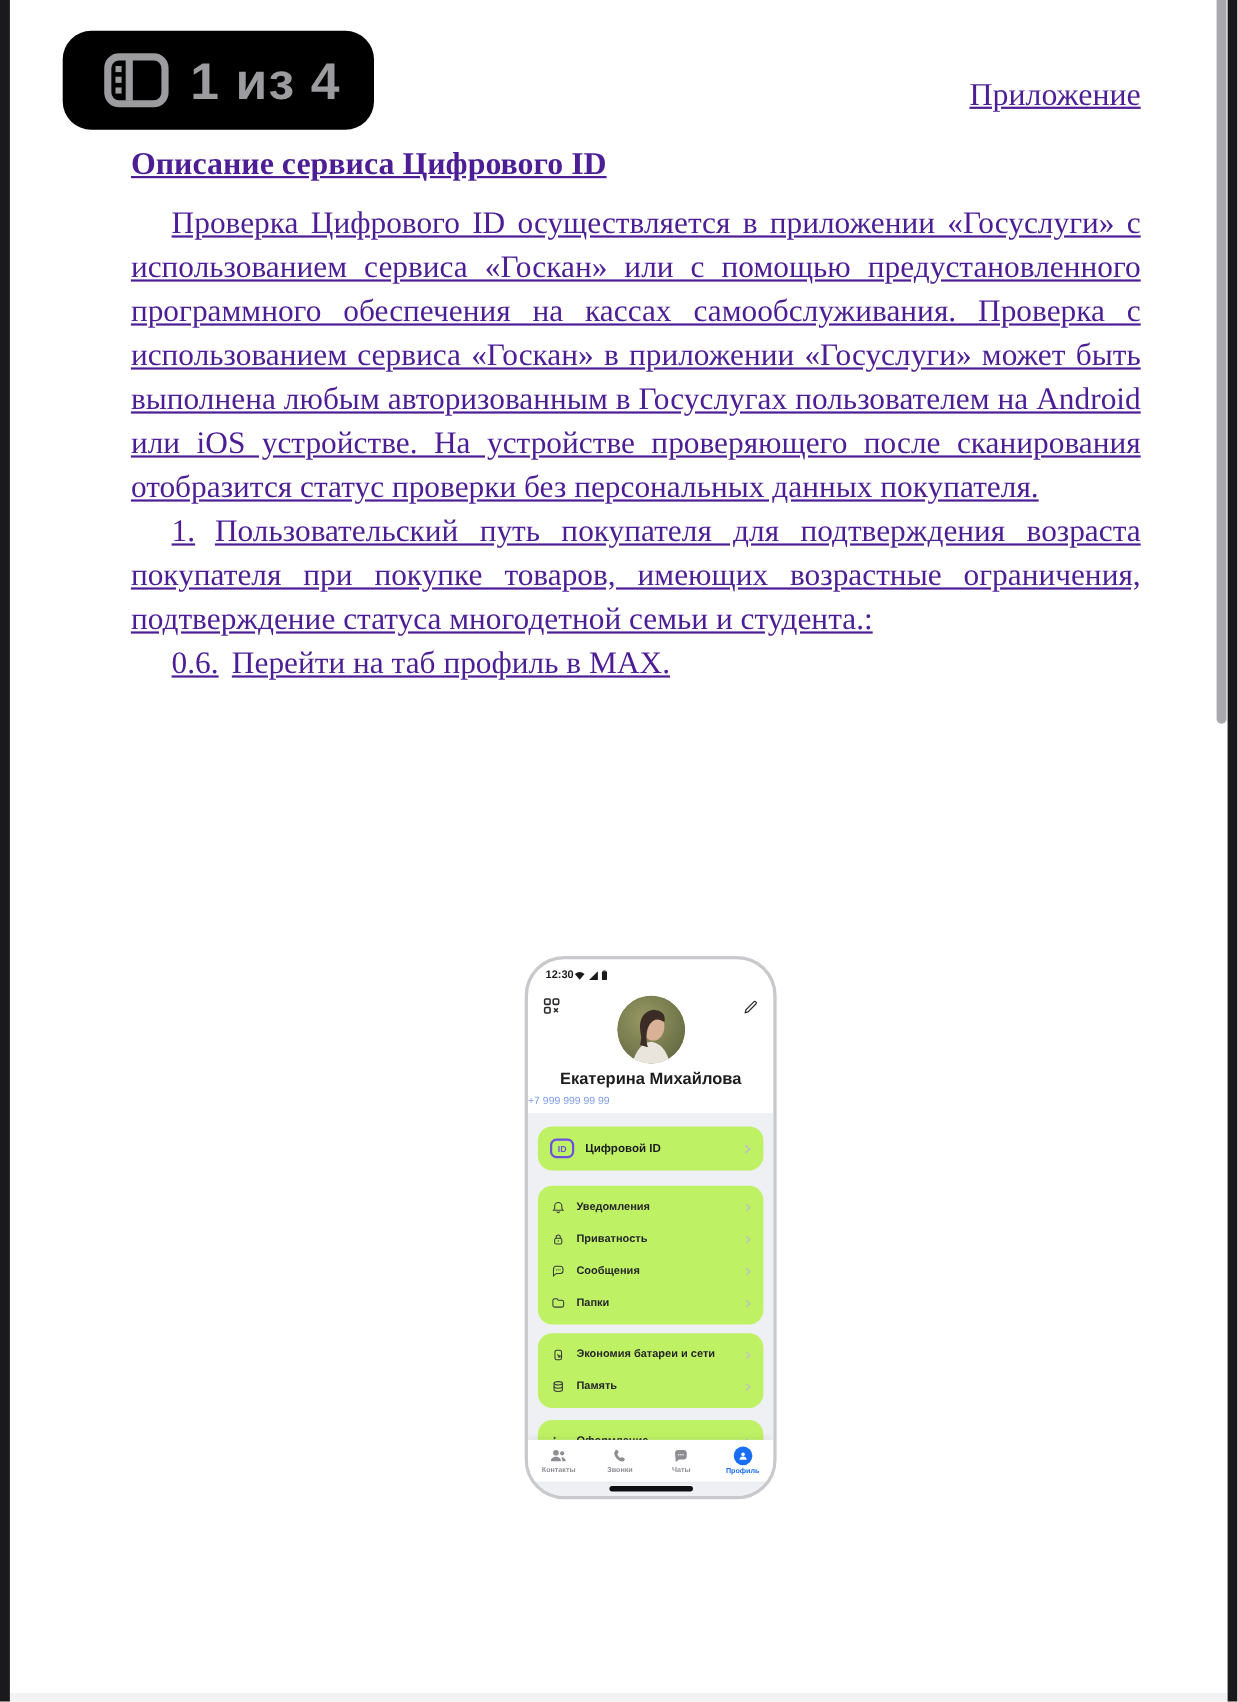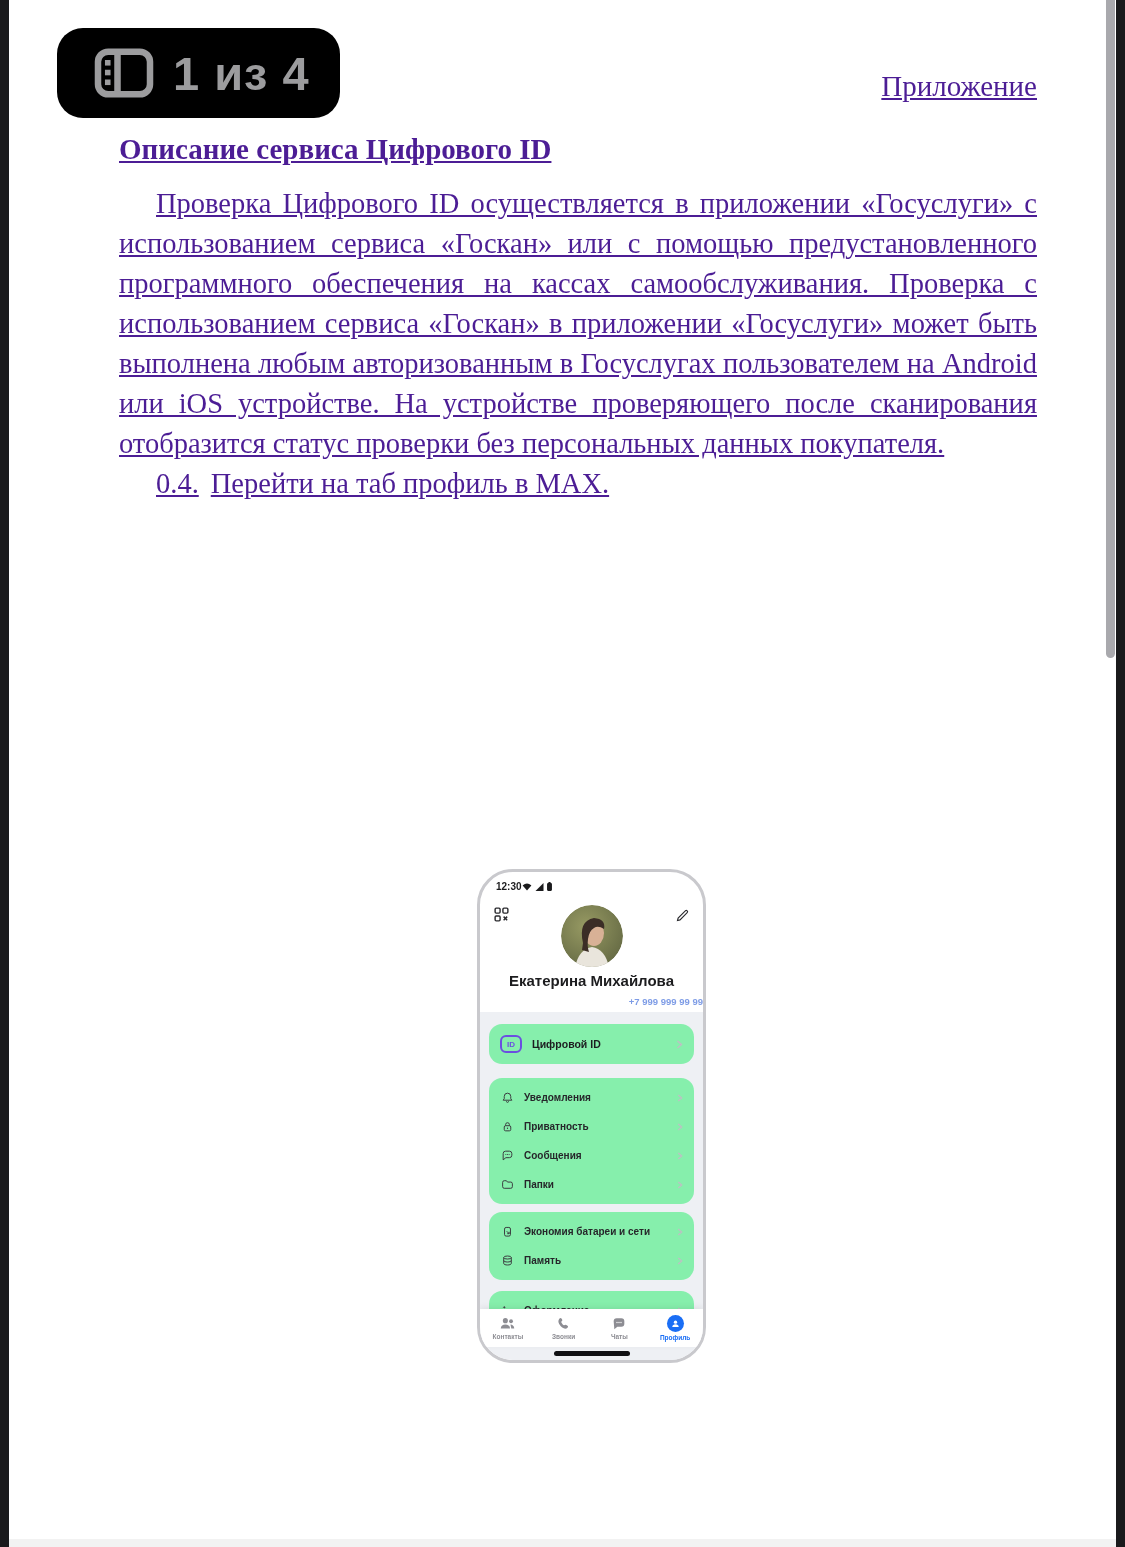--- a/index.html
+++ b/index.html
@@ -36,24 +36,24 @@
   .p-status{position:absolute;left:16px;right:13px;top:9px;display:flex;
             align-items:center;color:#1b1b1d;}
   .p-time{font-size:10px;font-weight:700;}
   .p-sicons{display:flex;gap:3px;align-items:flex-end;line-height:0;}
   .p-qr{position:absolute;left:13px;top:34px;color:#2a2a2e;line-height:0;}
   .p-pencil{position:absolute;right:13px;top:36px;color:#2a2a2e;line-height:0;}
   .p-avatar{position:absolute;left:50%;transform:translateX(-50%);top:33px;width:62px;height:62px;
             border-radius:50%;overflow:hidden;}
   .p-name{position:absolute;left:0;right:0;top:100px;text-align:center;font-size:15px;font-weight:700;
           color:#1c1c1e;}
-  .p-phone{position:absolute;left:0;right:0;top:124px;text-align:right;font-size:9.5px;font-weight:700;
+  .p-phone{position:absolute;left:0;right:0;top:124px;text-align:left;font-size:9.5px;font-weight:400;
            color:#7e9ce6;}
   .p-gray{position:absolute;left:0;right:0;top:140px;bottom:0;background:#eef0f4;}
-  .p-card{position:absolute;left:9px;right:9px;background:#86efac;border-radius:13px;}
+  .p-card{position:absolute;left:9px;right:9px;background:#bef264;border-radius:13px;}
   .card-id{top:152px;height:40px;display:flex;align-items:center;padding:0 11px;}
   .id-badge{width:22px;height:18px;border:2px solid #6b4fe0;border-radius:6px;color:#6b4fe0;
             font-size:8px;font-weight:800;display:flex;align-items:center;justify-content:center;}
   .card-id .lbl{margin-left:10px;font-size:10.5px;font-weight:700;color:#1d1d20;}
   .card-g1{top:206px;padding:5px 0;}
   .card-g2{top:340px;padding:5px 0;}
   .card-g3{top:419px;height:50px;padding:5px 0;}
   .row{height:29px;display:flex;align-items:center;padding:0 11px;}
   .row .ric{color:#3a3a3e;line-height:0;width:15px;display:flex;justify-content:center;}
   .row .lbl{margin-left:9px;font-size:10px;font-weight:600;color:#26262a;}
@@ -92,21 +92,22 @@
       </svg>
     </span>
     <span class="count">1 из 4</span>
   </div>
 
   <div class="doc corner">Приложение</div>
   <div class="doc title">Описание сервиса Цифрового ID</div>
 
   <div class="doc body-block">
     <p>Проверка Цифрового ID осуществляется в приложении «Госуслуги» с использованием сервиса «Госкан» или с помощью предустановленного программного обеспечения на кассах самообслуживания. Проверка с использованием сервиса «Госкан» в приложении «Госуслуги» может быть выполнена любым авторизованным в Госуслугах пользователем на Android или iOS устройстве. На устройстве проверяющего после сканирования отобразится статус проверки без персональных данных покупателя.</p>
-    <p><span>0.4.</span><span class="num-gap2"></span><span>Перейти на таб профиль в MAX.</span></p>
+    <p><span>1.</span><span class="num-gap1"></span><span>Пользовательский путь покупателя для подтверждения возраста покупателя при покупке товаров, имеющих возрастные ограничения, подтверждение статуса многодетной семьи и студента.:</span></p>
+    <p><span>0.6.</span><span class="num-gap2"></span><span>Перейти на таб профиль в MAX.</span></p>
   </div>
 
   <div class="phone">
 
     <div class="p-status">
       <span class="p-time">12:30</span>
       <span class="p-sicons">
         <svg width="10" height="8" viewBox="0 0 12 10">
             <path d="M6 9.5 L0.5 3 Q6 -1.5 11.5 3 Z" fill="#1b1b1d"></path>
           </svg>

